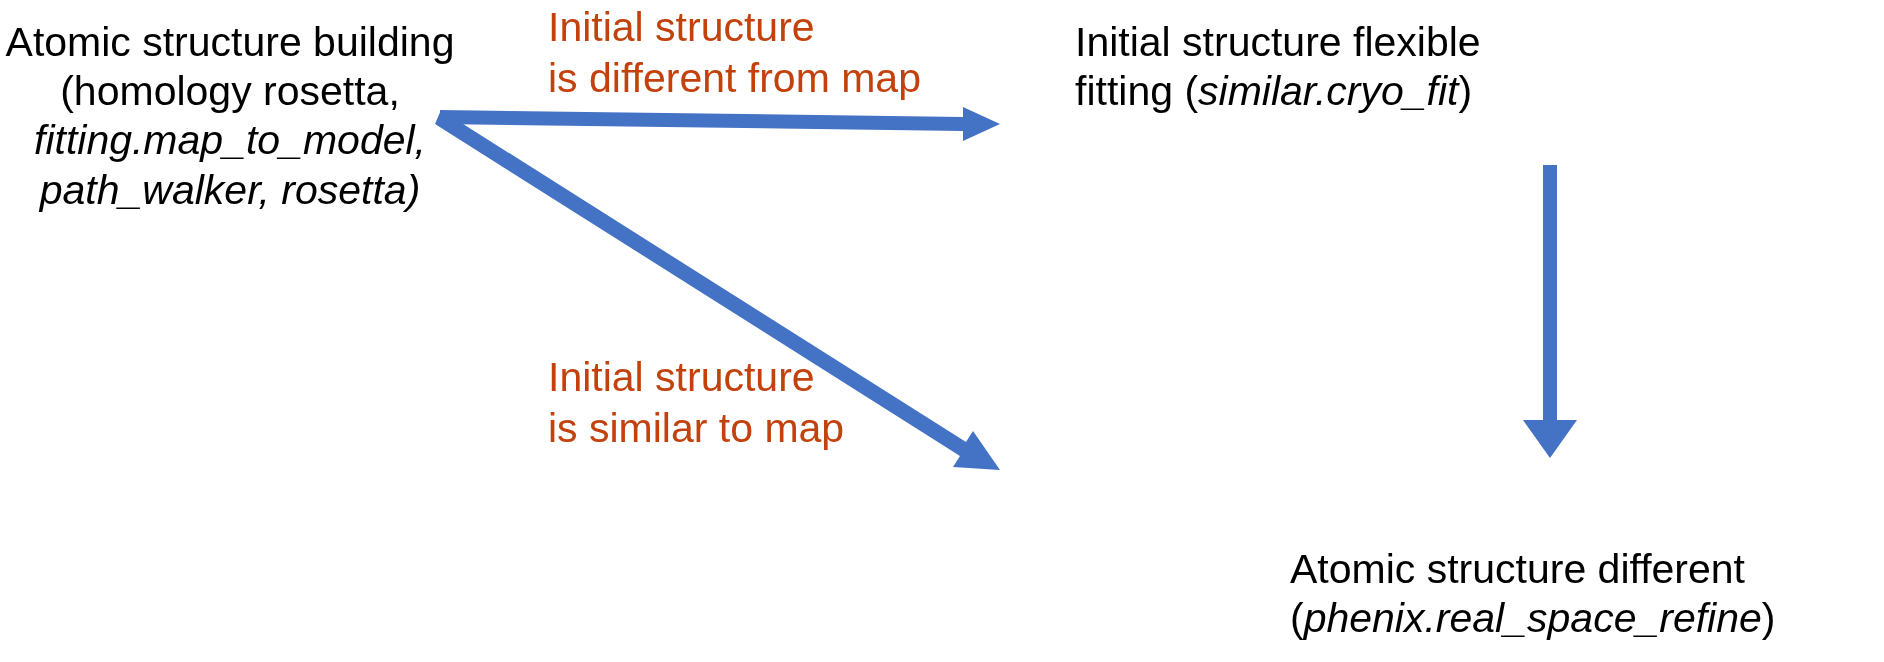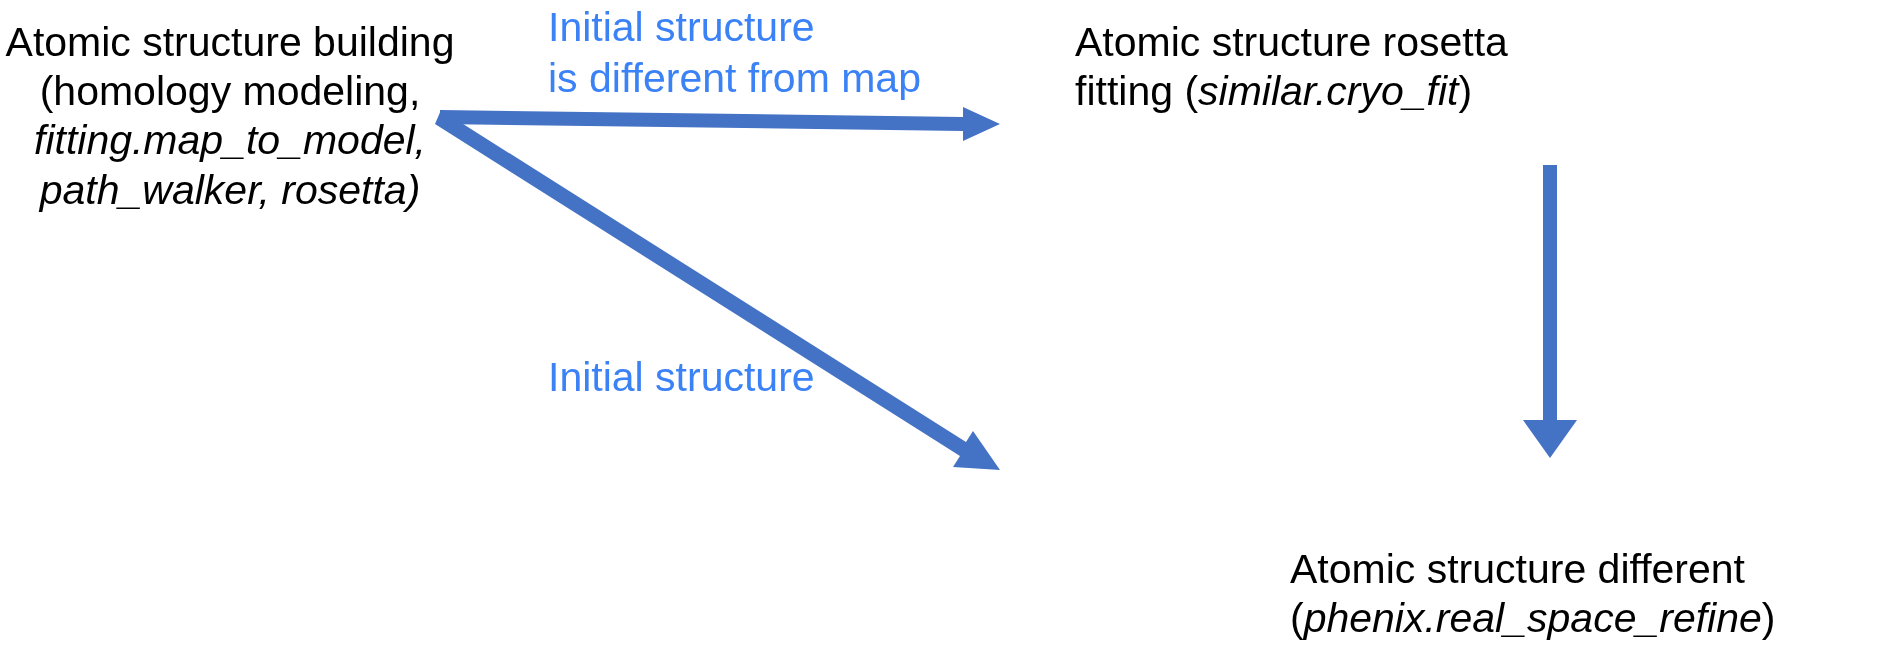--- a/index.html
+++ b/index.html
@@ -50,21 +50,21 @@
     width: 594px;
     text-align: left;
   }
 
   
   .edge-label {
     position: absolute;
     text-align: left;
     line-height: 1.25;
     font-size: 41px;
-    color: #3b82f6;
+    color: #c2410c;
     white-space: nowrap;
   }
   .edge-label .ln { display: block; }
 
   #label-different {
     left: 548px;
     top: 2px;
   }
   #label-similar {
     left: 548px;
@@ -96,37 +96,38 @@
       <polygon points="441,110 966,442 973,431 1000,470 953,467 960,456 435,124" fill="#4472C4"></polygon>
     </g>
 
     <g>
       <polygon points="1543,165 1557,165 1557,420 1577,420 1550,458 1523,420 1543,420" fill="#4472C4"></polygon>
     </g>
   </svg>
 
   <div class="node" id="node-building">
     <span class="ln">Atomic structure building</span>
-    <span class="ln">(homology modeling,</span>
+    <span class="ln">(homology rosetta,</span>
     <span class="ln ital">fitting.map_to_model,</span>
     <span class="ln ital">path_walker, rosetta)</span>
   </div>
 
   <div class="node" id="node-flexible-fitting">
-    <span class="ln">Atomic structure rosetta</span>
+    <span class="ln">Initial structure flexible</span>
     <span class="ln"><span>fitting (</span><span class="ital">similar.cryo_fit</span><span>)</span></span>
   </div>
 
   <div class="node" id="node-refinement">
     <span class="ln">Atomic structure different</span>
     <span class="ln"><span>(</span><span class="ital">phenix.real_space_refine</span><span>)</span></span>
   </div>
 
   <div class="edge-label" id="label-different">
     <span class="ln">Initial structure</span>
     <span class="ln">is different from map</span>
   </div>
 
   <div class="edge-label" id="label-similar">
     <span class="ln">Initial structure</span>
+    <span class="ln">is similar to map</span>
   </div>
 
 </div>
 
 </body></html>

